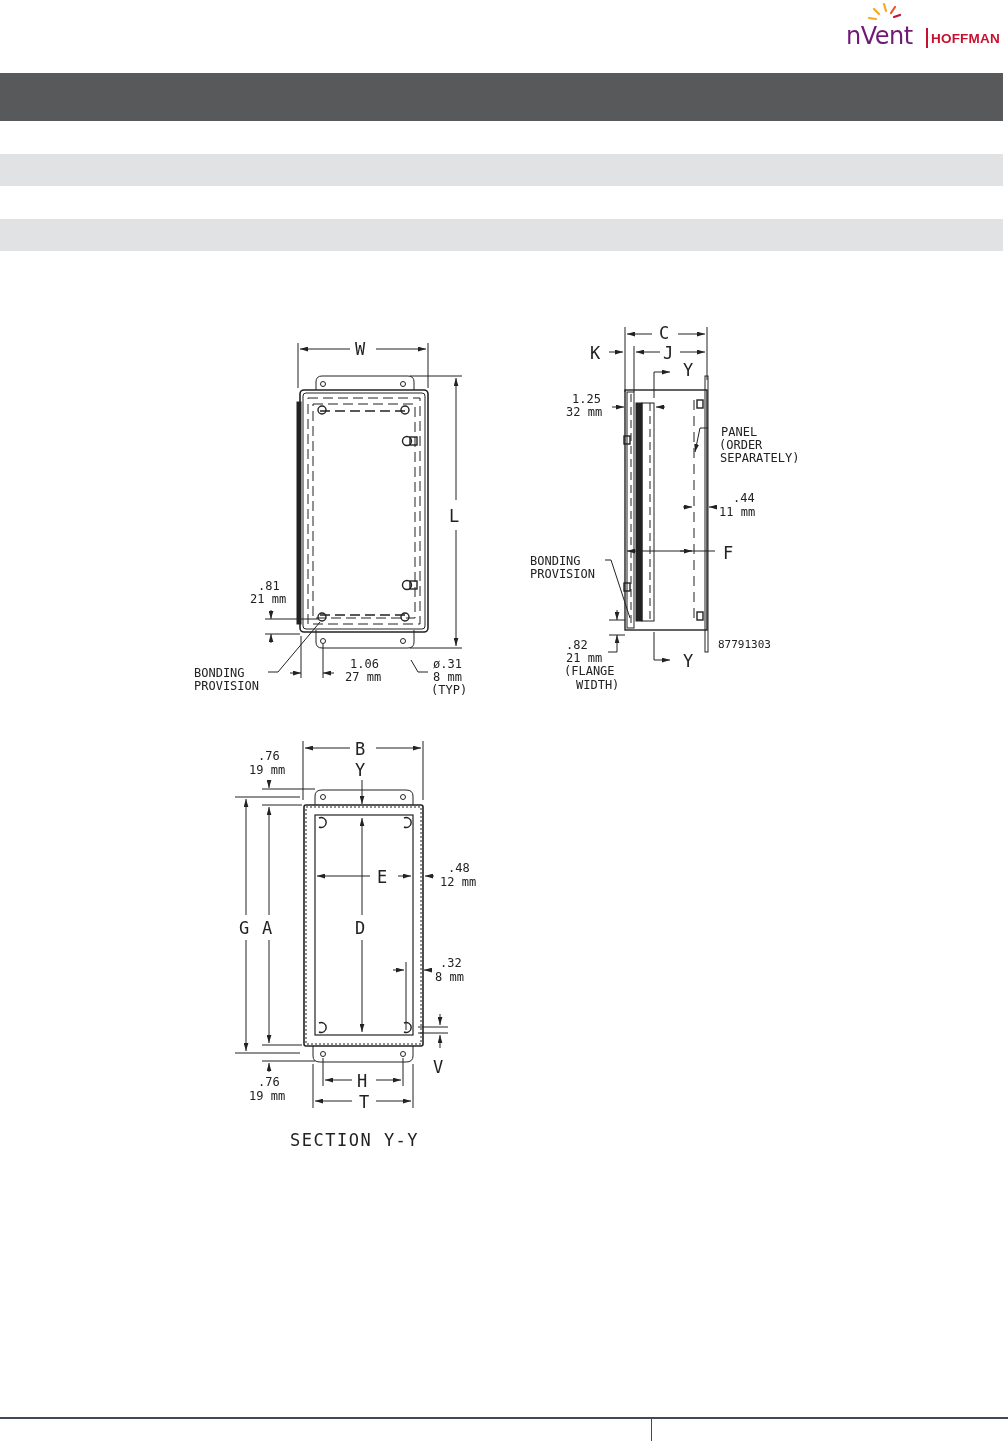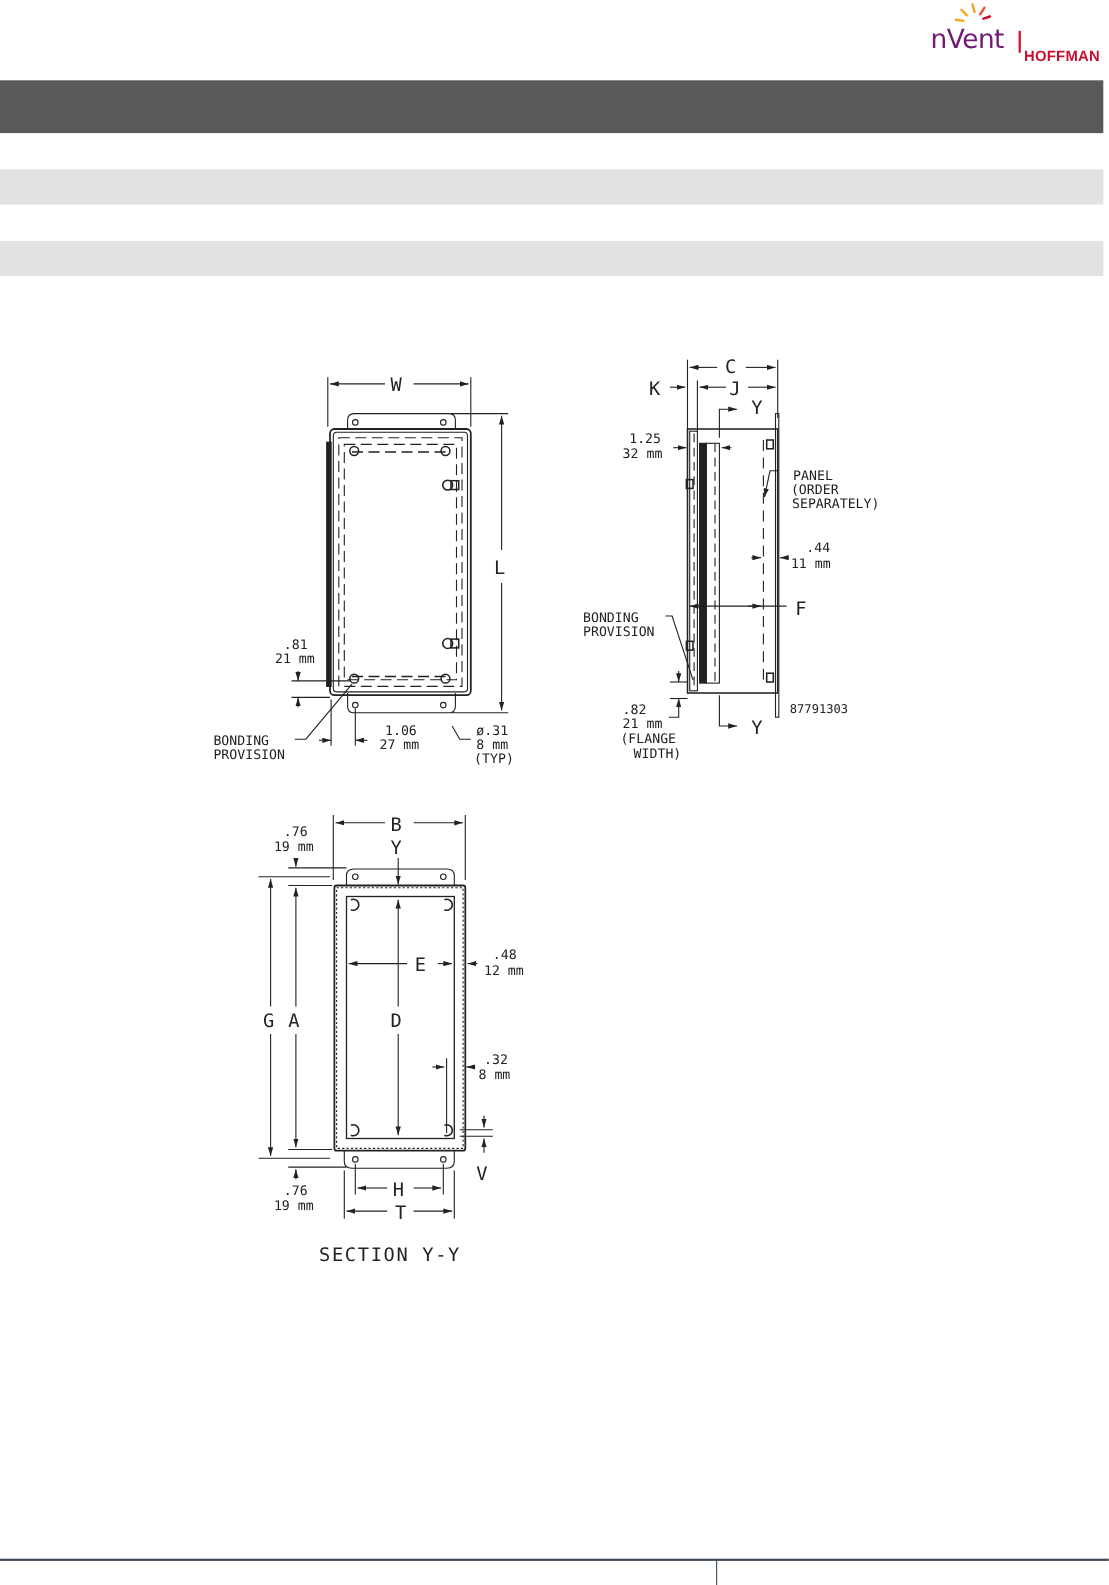--- a/index.html
+++ b/index.html
@@ -1,20 +1,20 @@
 <!DOCTYPE html>
 <html><head>
 <meta charset="utf-8">
 <style>
   html, body { margin:0; padding:0; background:#ffffff; }
   body { width:1008px; height:1441px; position:relative; overflow:hidden; font-family:"Liberation Sans", sans-serif; }
   .logo { position:absolute; left:836px; top:2px; width:172px; height:56px; }
   .logo-nvent { position:absolute; left:10px; top:22px; font-family:"DejaVu Sans", sans-serif; font-size:24px; letter-spacing:-0.5px; color:#701a75; line-height:24px; }
   .logo-bar { position:absolute; left:90px; top:26px; width:1.5px; height:20px; background:#c8102e; }
-  .logo-hoffman { position:absolute; left:95px; top:30px; font-family:"Liberation Sans", sans-serif; font-weight:bold; font-size:13.5px; color:#c8102e; line-height:14px; letter-spacing:0.2px;margin-top:12px; }
+  .logo-hoffman { position:absolute; left:95px; top:30px; font-family:"Liberation Sans", sans-serif; font-weight:bold; font-size:13.5px; color:#c8102e; line-height:14px; letter-spacing:0.2px; }
   .logo-rays { position:absolute; left:28px; top:0; width:40px; height:24px; }
   .band-dark { position:absolute; left:0; top:73px; width:1003px; height:48px; background:#58595b; }
   .band-light { position:absolute; left:0; width:1003px; background:#e1e2e4; }
   .band1 { top:154px; height:32px; }
   .band2 { top:219px; height:32px; }
   .drawing { position:absolute; left:0; top:0; width:1008px; height:1441px; }
   .drawing text { font-family:"DejaVu Sans Mono", monospace; fill:#222; }
   .footer-line { position:absolute; left:0; top:1417px; width:1008px; height:1.5px; background:#3f4a55; }
   .footer-divider { position:absolute; left:651px; top:1418px; width:1px; height:23px; background:#3f4a55; }
 </style>

